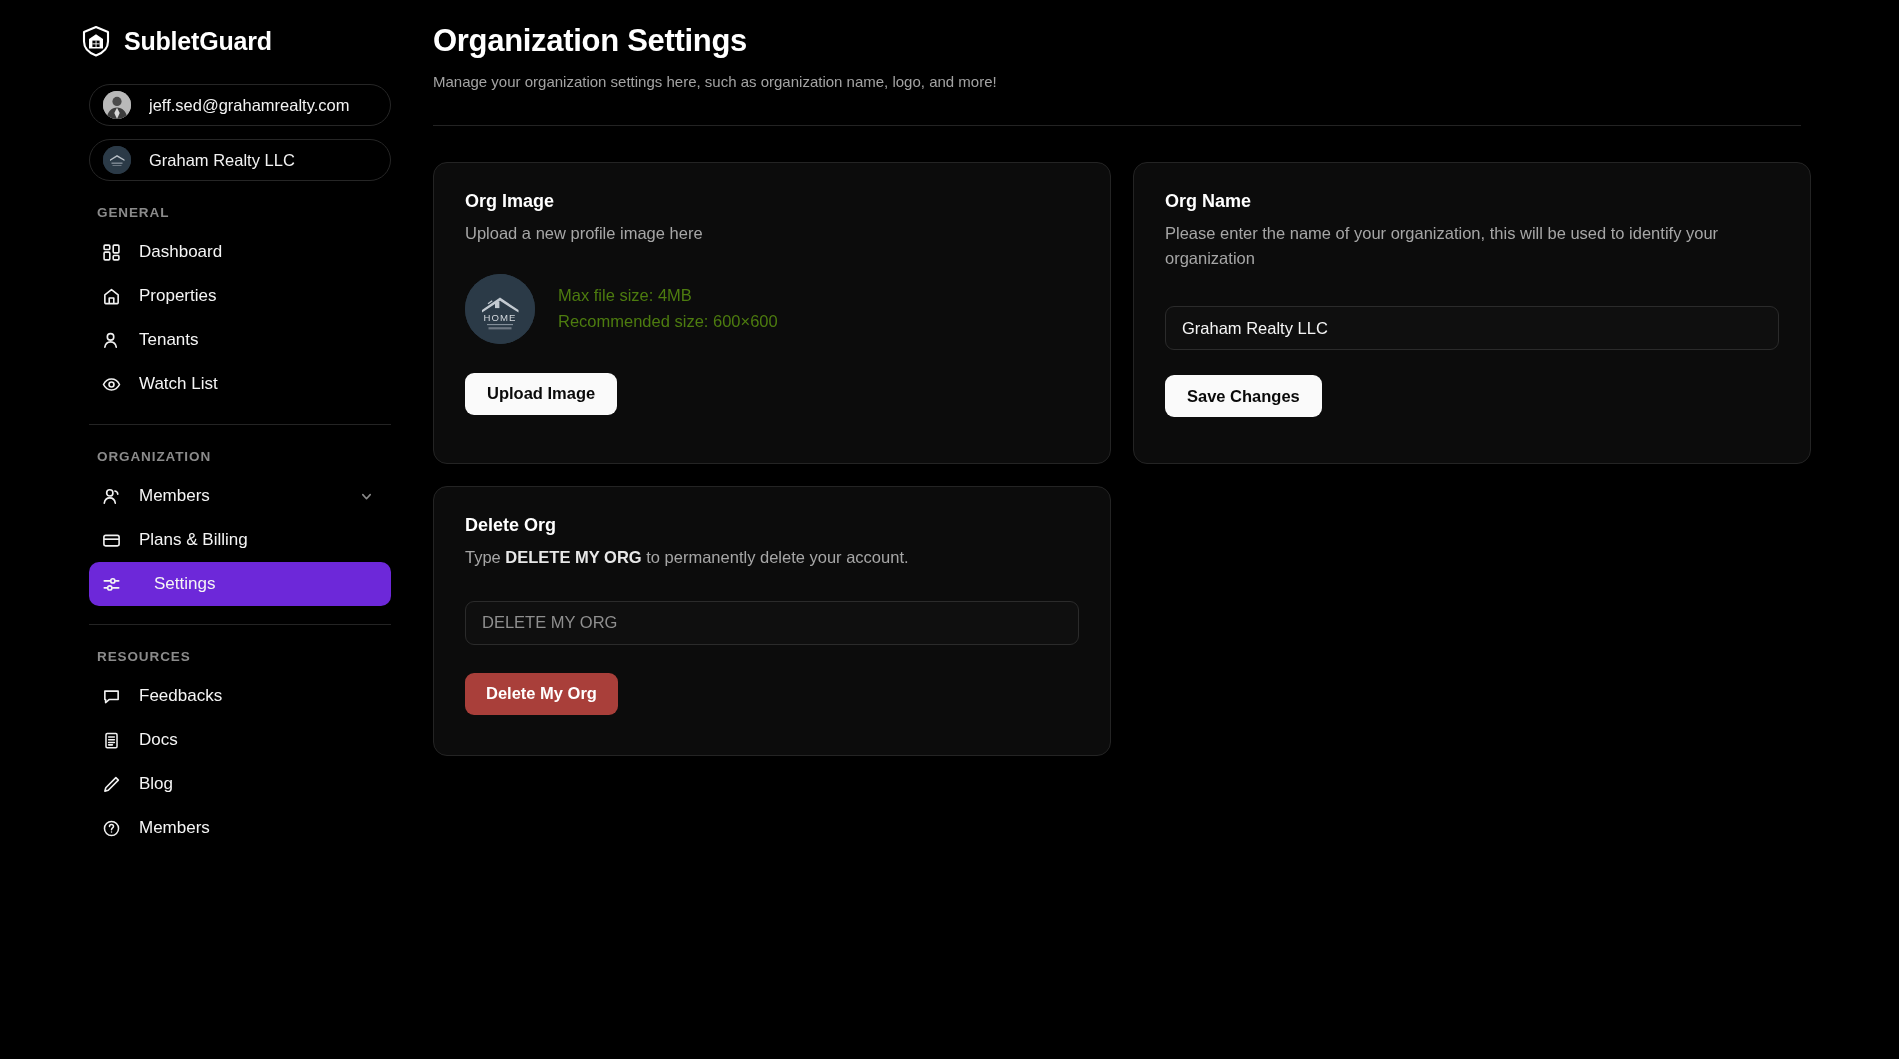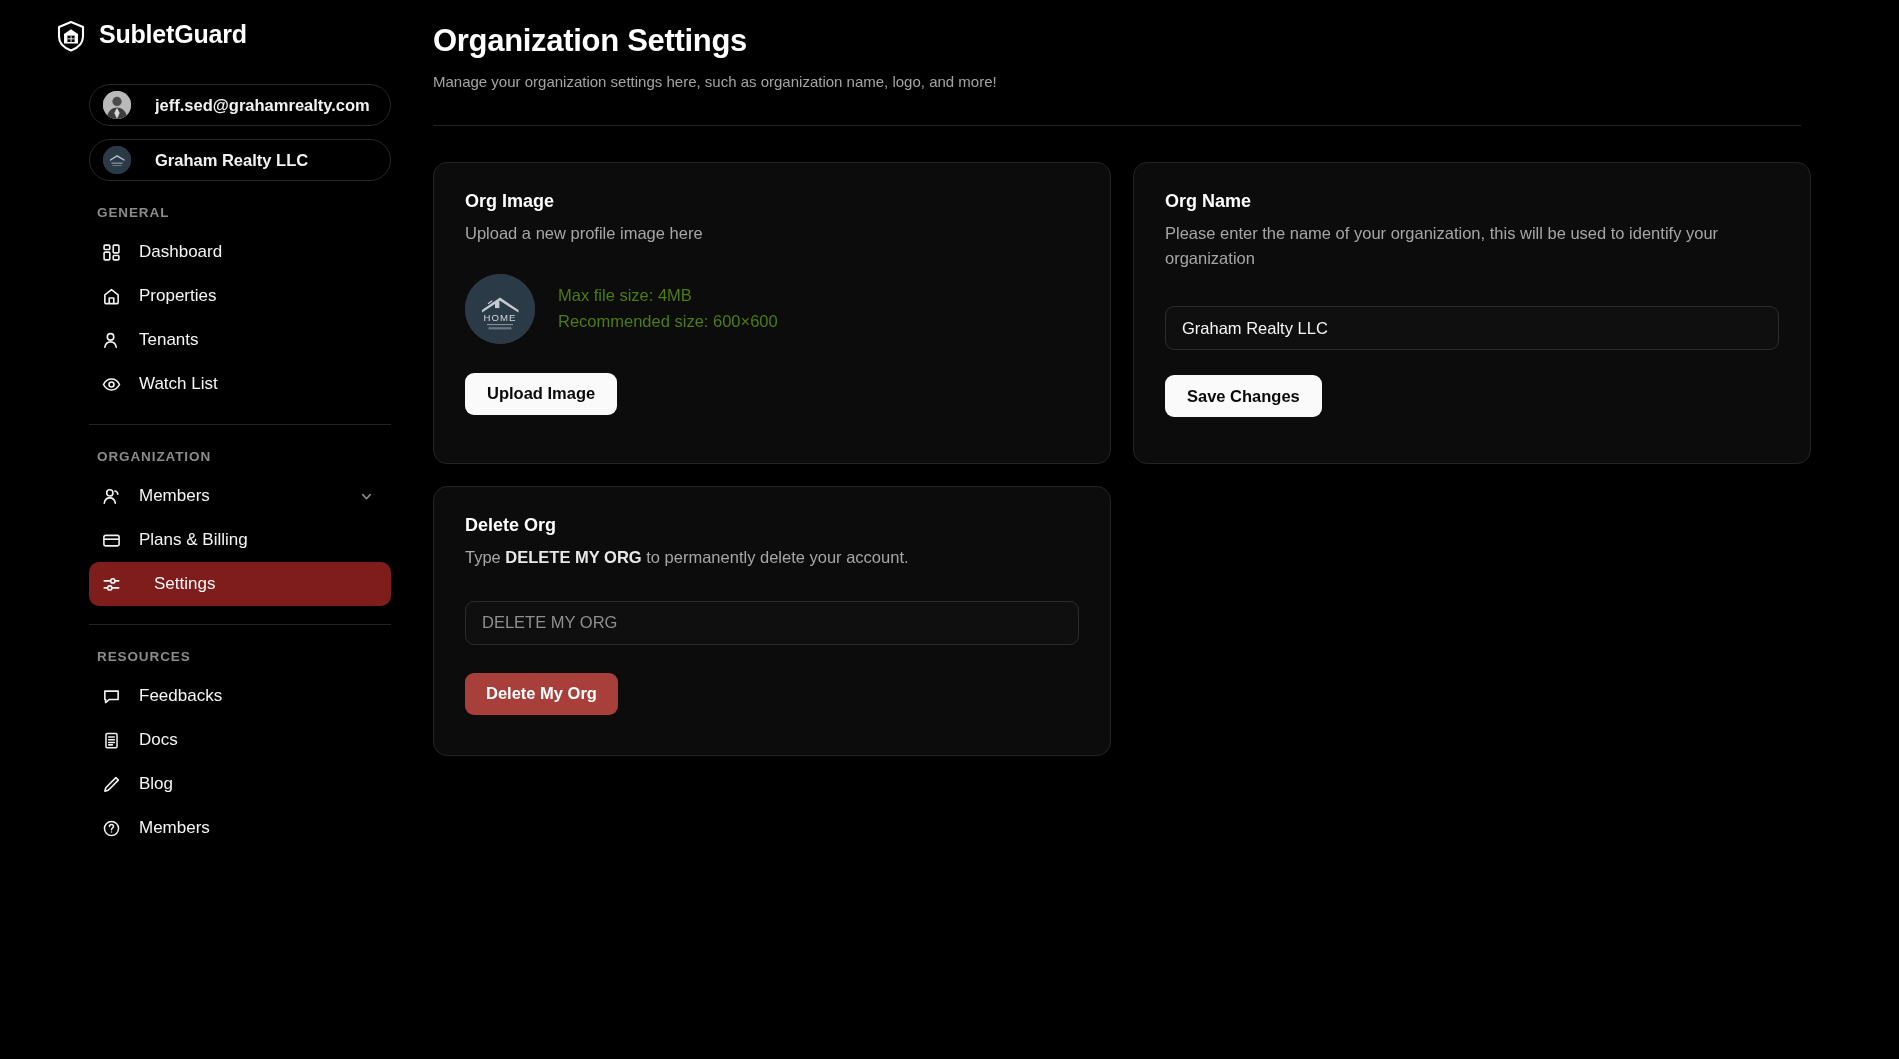--- a/index.html
+++ b/index.html
@@ -23,45 +23,45 @@
     width: 400px;
     flex: 0 0 400px;
     height: 100%;
     background: #000000;
     padding: 14px 0 0 0;
     position: relative;
   }
 
   .brand {
     display: flex;
+    align-items: center;
     gap: 13px;
-    padding: 6px 0 0 56px;
+    padding: 6px 0 0 81px;
     height: 48px;
   }
   .brand-logo { width: 30px; height: 32px; display: block; }
   .brand-name {
     font-size: 25px;
     font-weight: bold;
     color: #ffffff;
     letter-spacing: -0.2px;
   }
 
   .selector {
     margin: 0 auto;
     margin-left: 89px;
     width: 302px;
     height: 42px;
     border: 1px solid #262626;
     border-radius: 21px;
     display: flex;
     align-items: center;
-    gap: 24px;
+    gap: 18px;
     padding: 2px 13px;
     background: #000000;
-    font-weight: bold;
   }
   .selector.user { margin-top: 22px; }
   .selector.org { margin-top: 13px; }
 
   .sel-label {
     font-size: 16.5px;
     color: #f2f2f2;
     white-space: nowrap;
     overflow: hidden;
     text-overflow: ellipsis;
@@ -98,21 +98,21 @@
     height: 44px;
     margin: 0 0 0 89px;
     width: 302px;
     padding-left: 12px;
     border-radius: 10px;
     color: #f5f5f5;
     font-size: 17px;
     cursor: pointer;
     position: relative;
   }
-  .nav-item.active { background: #7f1d1d; gap: 32px; }
+  .nav-item.active { background: #6d28d9; gap: 32px; }
   .nav-icon {
     width: 21px; height: 21px;
     flex: 0 0 21px;
     display: flex; align-items: center; justify-content: center;
   }
   .nav-icon svg { display: block; }
   .nav-chev {
     position: absolute;
     right: 18px;
     width: 14px; height: 14px;

